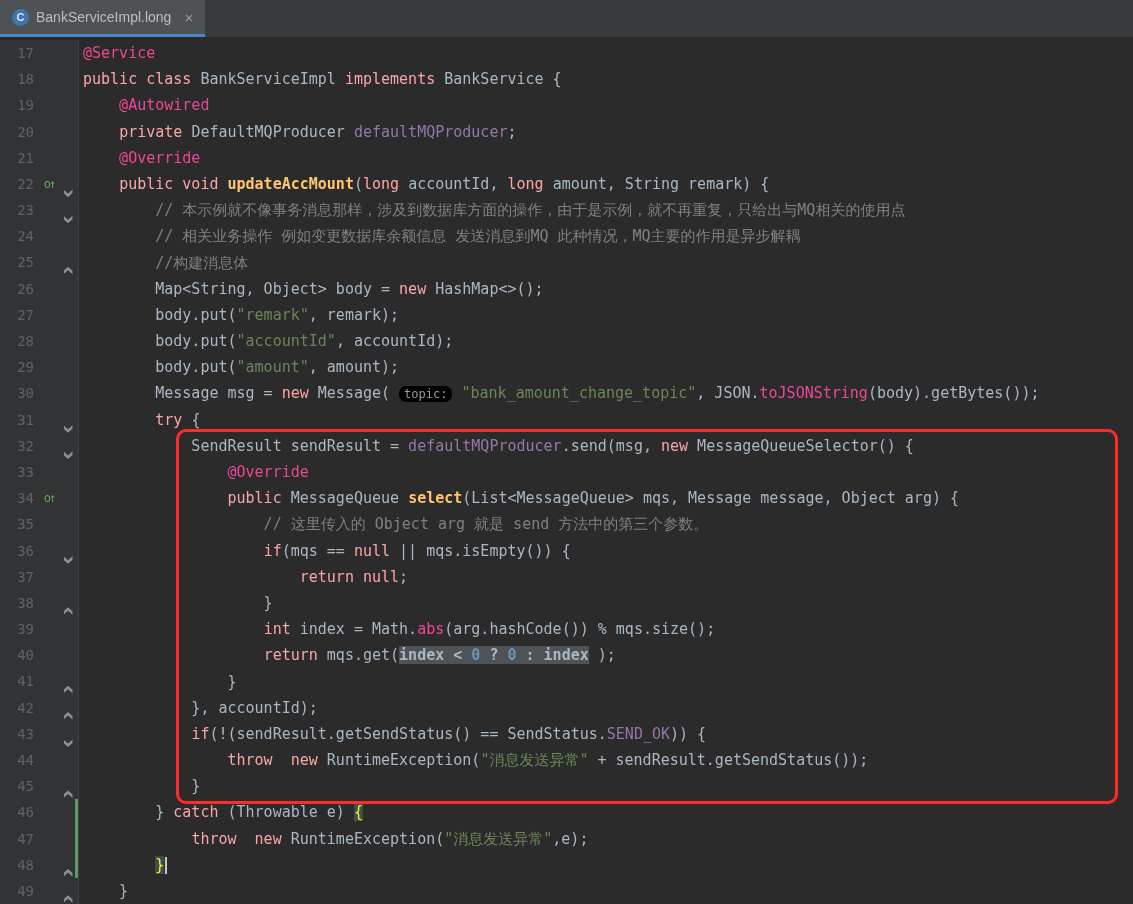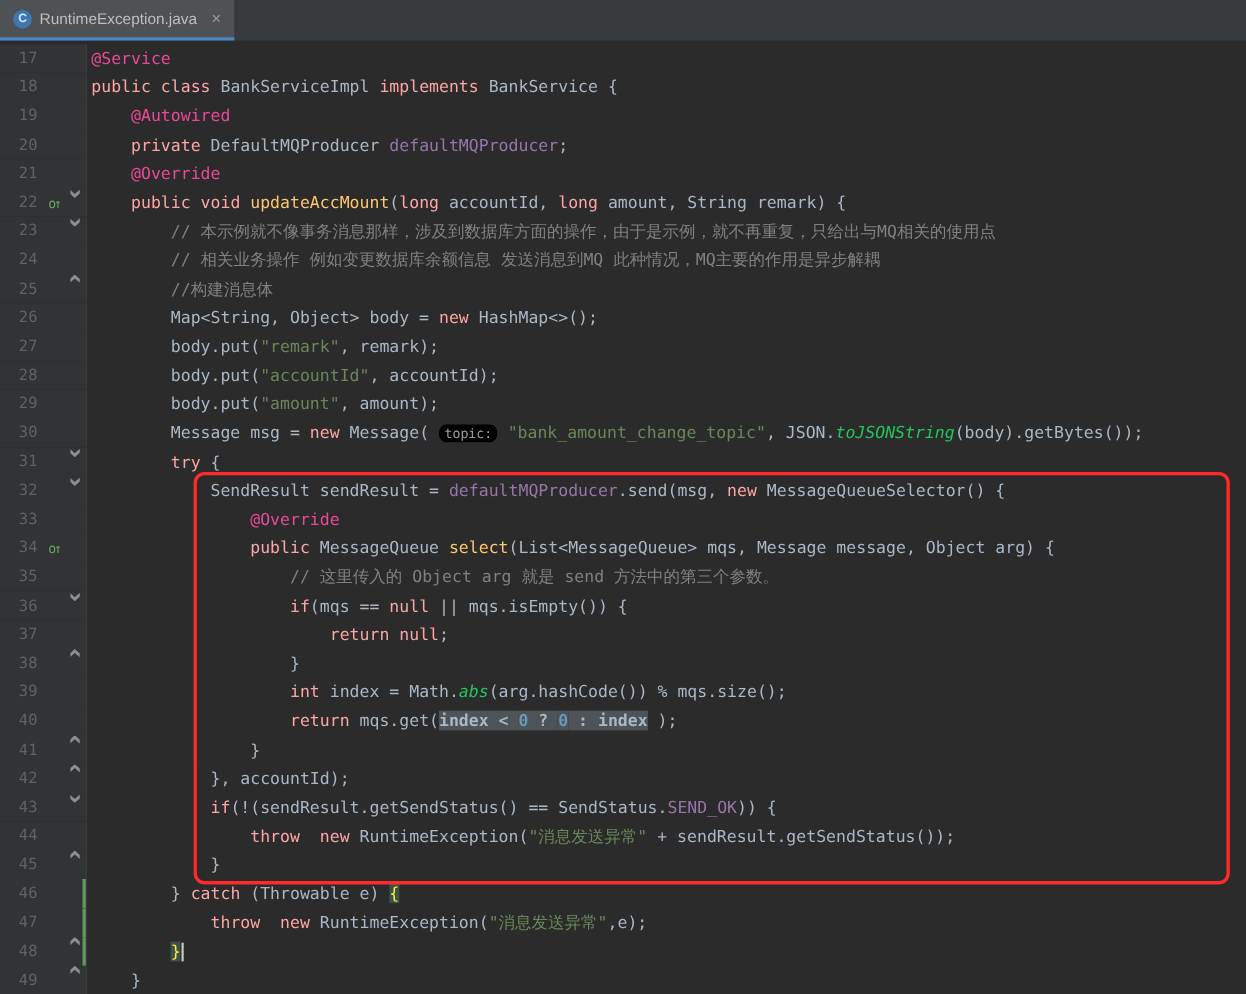--- a/index.html
+++ b/index.html
@@ -10,56 +10,56 @@
   .tab{display:flex;align-items:center;gap:7px;padding:0 12px;background:#4e5254;
        border-bottom:3px solid #4a88c7;color:#bcbec0;font-size:14px;
        font-family:"Liberation Sans",sans-serif;cursor:pointer;}
   .cicon{width:17px;height:17px;border-radius:50%;background:#3f76b0;color:#d8e9f7;
          font-size:11px;font-weight:bold;display:flex;align-items:center;justify-content:center;}
   .tclose{color:#9a9da0;font-size:15px;margin-left:6px;}
   
   .editor{position:absolute;top:37px;left:0;right:0;bottom:0;padding-top:3px;
           font-size:15px;line-height:26.2px;white-space:pre;background:#2b2b2b;}
   .line{display:flex;height:26.2px;align-items:center;}
-  .gutter{flex:0 0 78px;align-self:stretch;display:flex;align-items:flex-start;
+  .gutter{flex:0 0 78px;align-self:stretch;display:flex;align-items:flex-end;
           background:#313335;border-right:1px solid #3c3f41;position:relative;}
   .ln{flex:0 0 34px;text-align:right;color:#606366;font-size:14px;padding-right:4px;}
   .slot1{flex:0 0 22px;text-align:center;}
   .slot2{flex:0 0 16px;display:flex;align-items:center;justify-content:center;}
   .ovr{color:#65aa5a;font-size:12px;letter-spacing:-2px;}
   .folddown,.foldup{width:9px;height:9px;background:#8a8f92;display:inline-block;}
   .folddown{clip-path:polygon(0 15%,50% 60%,100% 15%,100% 55%,50% 100%,0 55%);}
   .foldup{clip-path:polygon(0 85%,50% 40%,100% 85%,100% 45%,50% 0,0 45%);}
   .chg{position:absolute;right:0;top:0;width:3px;height:100%;background:#5b9b5d;}
   .code{padding-left:4px;}
   
   .t-d{color:#a9b7c6}
   .t-k{color:#fca5a5}
   .t-a{color:#ec4899}
-  .t-m{color:#ffc66d;font-weight:normal}
+  .t-m{color:#ffc66d;font-weight:bold}
   .t-s{color:#6a8759}
   .t-c{color:#808080}
   .t-n{color:#6897bb}
   .t-f{color:#9876aa}
-  .t-si{color:#22c55e;font-style:italic}
+  .t-si{color:#ec4899;}
   .t-sp{color:#9876aa;}
   .t-h{background:#000000;color:#9b9ea2;border-radius:7px;padding:1px 5px;font-size:12px;}
   .t-sel{background:#4d5356;font-weight:bold;}
   .t-hb{background:#3b514d;color:#ffef28;}
   .caret{display:inline-block;width:2px;height:17px;background:#c8c8c8;vertical-align:middle;margin-left:1px;}
   
   .redbox{position:absolute;left:176px;top:429px;width:936px;height:369px;
           border:3px solid #ff2a2a;border-radius:10px;pointer-events:none;}
 </style>
 </head>
 <body>
 
 <div class="window">
   <div class="tabbar">
     <div class="tab">
       <span class="cicon">C</span>
-      <span class="ttitle">RuntimeException.java</span>
+      <span class="ttitle">BankServiceImpl.long</span>
       <span class="tclose">×</span>
     </div>
   </div>
   <div class="editor" id="editor"><div class="line"><div class="gutter"><span class="ln">17</span><span class="slot1"></span><span class="slot2"></span></div><div class="code"><span class="t-a">@Service</span></div></div><div class="line"><div class="gutter"><span class="ln">18</span><span class="slot1"></span><span class="slot2"></span></div><div class="code"><span class="t-k">public class </span><span class="t-d">BankServiceImpl </span><span class="t-k">implements </span><span class="t-d">BankService {</span></div></div><div class="line"><div class="gutter"><span class="ln">19</span><span class="slot1"></span><span class="slot2"></span></div><div class="code"><span class="t-a">    @Autowired</span></div></div><div class="line"><div class="gutter"><span class="ln">20</span><span class="slot1"></span><span class="slot2"></span></div><div class="code"><span class="t-d">    </span><span class="t-k">private </span><span class="t-d">DefaultMQProducer </span><span class="t-f">defaultMQProducer</span><span class="t-d">;</span></div></div><div class="line"><div class="gutter"><span class="ln">21</span><span class="slot1"></span><span class="slot2"></span></div><div class="code"><span class="t-a">    @Override</span></div></div><div class="line"><div class="gutter"><span class="ln">22</span><span class="slot1"><span class="ovr">o↑</span></span><span class="slot2"><span class="folddown"></span></span></div><div class="code"><span class="t-d">    </span><span class="t-k">public void </span><span class="t-m">updateAccMount</span><span class="t-d">(</span><span class="t-k">long </span><span class="t-d">accountId, </span><span class="t-k">long </span><span class="t-d">amount, String remark) {</span></div></div><div class="line"><div class="gutter"><span class="ln">23</span><span class="slot1"></span><span class="slot2"><span class="folddown"></span></span></div><div class="code"><span class="t-c">        // 本示例就不像事务消息那样，涉及到数据库方面的操作，由于是示例，就不再重复，只给出与MQ相关的使用点</span></div></div><div class="line"><div class="gutter"><span class="ln">24</span><span class="slot1"></span><span class="slot2"></span></div><div class="code"><span class="t-c">        // 相关业务操作 例如变更数据库余额信息 发送消息到MQ 此种情况，MQ主要的作用是异步解耦</span></div></div><div class="line"><div class="gutter"><span class="ln">25</span><span class="slot1"></span><span class="slot2"><span class="foldup"></span></span></div><div class="code"><span class="t-c">        //构建消息体</span></div></div><div class="line"><div class="gutter"><span class="ln">26</span><span class="slot1"></span><span class="slot2"></span></div><div class="code"><span class="t-d">        Map&lt;String, Object&gt; body = </span><span class="t-k">new </span><span class="t-d">HashMap&lt;&gt;();</span></div></div><div class="line"><div class="gutter"><span class="ln">27</span><span class="slot1"></span><span class="slot2"></span></div><div class="code"><span class="t-d">        body.put(</span><span class="t-s">"remark"</span><span class="t-d">, remark);</span></div></div><div class="line"><div class="gutter"><span class="ln">28</span><span class="slot1"></span><span class="slot2"></span></div><div class="code"><span class="t-d">        body.put(</span><span class="t-s">"accountId"</span><span class="t-d">, accountId);</span></div></div><div class="line"><div class="gutter"><span class="ln">29</span><span class="slot1"></span><span class="slot2"></span></div><div class="code"><span class="t-d">        body.put(</span><span class="t-s">"amount"</span><span class="t-d">, amount);</span></div></div><div class="line"><div class="gutter"><span class="ln">30</span><span class="slot1"></span><span class="slot2"></span></div><div class="code"><span class="t-d">        Message msg = </span><span class="t-k">new </span><span class="t-d">Message( </span><span class="t-h">topic:</span><span class="t-d"> </span><span class="t-s">"bank_amount_change_topic"</span><span class="t-d">, JSON.</span><span class="t-si">toJSONString</span><span class="t-d">(body).getBytes());</span></div></div><div class="line"><div class="gutter"><span class="ln">31</span><span class="slot1"></span><span class="slot2"><span class="folddown"></span></span></div><div class="code"><span class="t-d">        </span><span class="t-k">try </span><span class="t-d">{</span></div></div><div class="line"><div class="gutter"><span class="ln">32</span><span class="slot1"></span><span class="slot2"><span class="folddown"></span></span></div><div class="code"><span class="t-d">            SendResult sendResult = </span><span class="t-f">defaultMQProducer</span><span class="t-d">.send(msg, </span><span class="t-k">new </span><span class="t-d">MessageQueueSelector() {</span></div></div><div class="line"><div class="gutter"><span class="ln">33</span><span class="slot1"></span><span class="slot2"></span></div><div class="code"><span class="t-a">                @Override</span></div></div><div class="line"><div class="gutter"><span class="ln">34</span><span class="slot1"><span class="ovr">o↑</span></span><span class="slot2"></span></div><div class="code"><span class="t-d">                </span><span class="t-k">public </span><span class="t-d">MessageQueue </span><span class="t-m">select</span><span class="t-d">(List&lt;MessageQueue&gt; mqs, Message message, Object arg) {</span></div></div><div class="line"><div class="gutter"><span class="ln">35</span><span class="slot1"></span><span class="slot2"></span></div><div class="code"><span class="t-c">                    // 这里传入的 Object arg 就是 send 方法中的第三个参数。</span></div></div><div class="line"><div class="gutter"><span class="ln">36</span><span class="slot1"></span><span class="slot2"><span class="folddown"></span></span></div><div class="code"><span class="t-d">                    </span><span class="t-k">if</span><span class="t-d">(mqs == </span><span class="t-k">null </span><span class="t-d">|| mqs.isEmpty()) {</span></div></div><div class="line"><div class="gutter"><span class="ln">37</span><span class="slot1"></span><span class="slot2"></span></div><div class="code"><span class="t-d">                        </span><span class="t-k">return null</span><span class="t-d">;</span></div></div><div class="line"><div class="gutter"><span class="ln">38</span><span class="slot1"></span><span class="slot2"><span class="foldup"></span></span></div><div class="code"><span class="t-d">                    }</span></div></div><div class="line"><div class="gutter"><span class="ln">39</span><span class="slot1"></span><span class="slot2"></span></div><div class="code"><span class="t-d">                    </span><span class="t-k">int </span><span class="t-d">index = Math.</span><span class="t-si">abs</span><span class="t-d">(arg.hashCode()) % mqs.size();</span></div></div><div class="line"><div class="gutter"><span class="ln">40</span><span class="slot1"></span><span class="slot2"></span></div><div class="code"><span class="t-d">                    </span><span class="t-k">return </span><span class="t-d">mqs.get(</span><span class="t-d t-sel">index &lt; </span><span class="t-n t-sel">0</span><span class="t-d t-sel"> ? </span><span class="t-n t-sel">0</span><span class="t-d t-sel"> : index</span><span class="t-d"> );</span></div></div><div class="line"><div class="gutter"><span class="ln">41</span><span class="slot1"></span><span class="slot2"><span class="foldup"></span></span></div><div class="code"><span class="t-d">                }</span></div></div><div class="line"><div class="gutter"><span class="ln">42</span><span class="slot1"></span><span class="slot2"><span class="foldup"></span></span></div><div class="code"><span class="t-d">            }, accountId);</span></div></div><div class="line"><div class="gutter"><span class="ln">43</span><span class="slot1"></span><span class="slot2"><span class="folddown"></span></span></div><div class="code"><span class="t-d">            </span><span class="t-k">if</span><span class="t-d">(!(sendResult.getSendStatus() == SendStatus.</span><span class="t-sp">SEND_OK</span><span class="t-d">)) {</span></div></div><div class="line"><div class="gutter"><span class="ln">44</span><span class="slot1"></span><span class="slot2"></span></div><div class="code"><span class="t-d">                </span><span class="t-k">throw  new </span><span class="t-d">RuntimeException(</span><span class="t-s">"消息发送异常"</span><span class="t-d"> + sendResult.getSendStatus());</span></div></div><div class="line"><div class="gutter"><span class="ln">45</span><span class="slot1"></span><span class="slot2"><span class="foldup"></span></span></div><div class="code"><span class="t-d">            }</span></div></div><div class="line"><div class="gutter"><span class="chg"></span><span class="ln">46</span><span class="slot1"></span><span class="slot2"></span></div><div class="code"><span class="t-d">        } </span><span class="t-k">catch </span><span class="t-d">(Throwable e) </span><span class="t-hb">{</span></div></div><div class="line"><div class="gutter"><span class="chg"></span><span class="ln">47</span><span class="slot1"></span><span class="slot2"></span></div><div class="code"><span class="t-d">            </span><span class="t-k">throw  new </span><span class="t-d">RuntimeException(</span><span class="t-s">"消息发送异常"</span><span class="t-d">,e);</span></div></div><div class="line"><div class="gutter"><span class="chg"></span><span class="ln">48</span><span class="slot1"></span><span class="slot2"><span class="foldup"></span></span></div><div class="code"><span class="t-d">        </span><span class="t-hb">}</span><span class="caret"></span></div></div><div class="line"><div class="gutter"><span class="ln">49</span><span class="slot1"></span><span class="slot2"><span class="foldup"></span></span></div><div class="code"><span class="t-d">    }</span></div></div></div>
   <div class="redbox" id="redbox" style="border-color: rgb(255, 42, 42);"></div>
 </div>
 
 </body></html>

